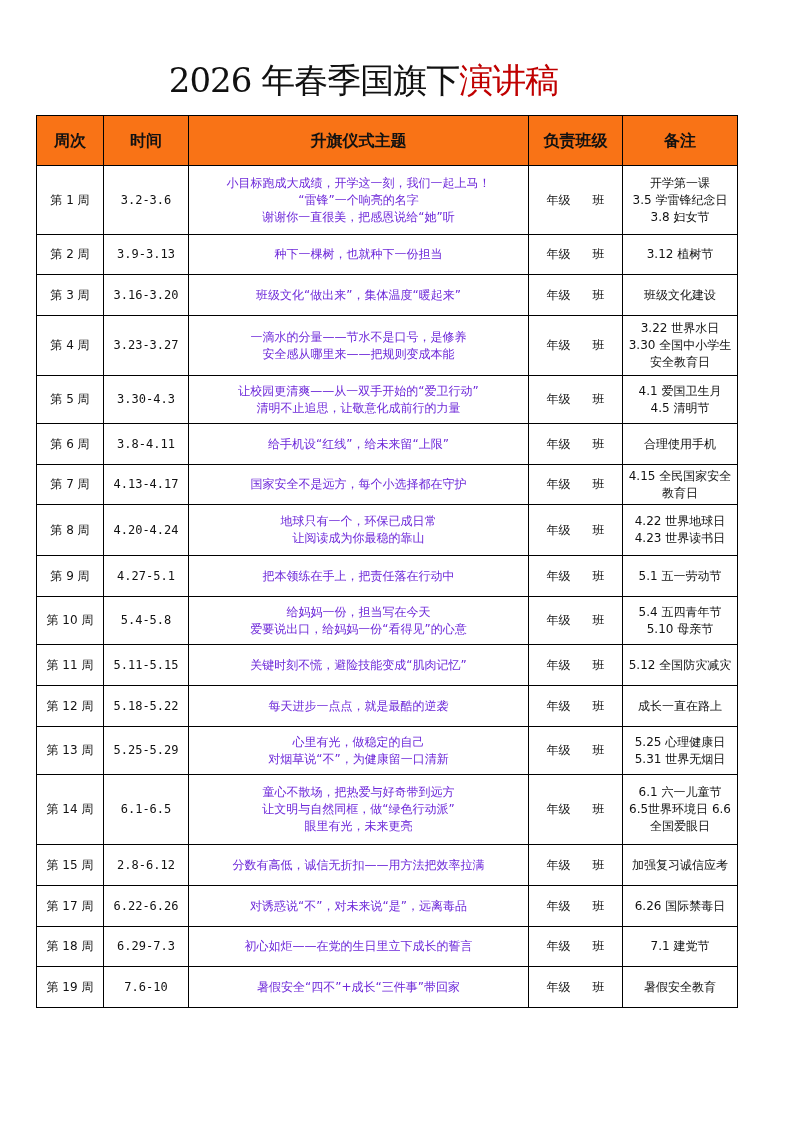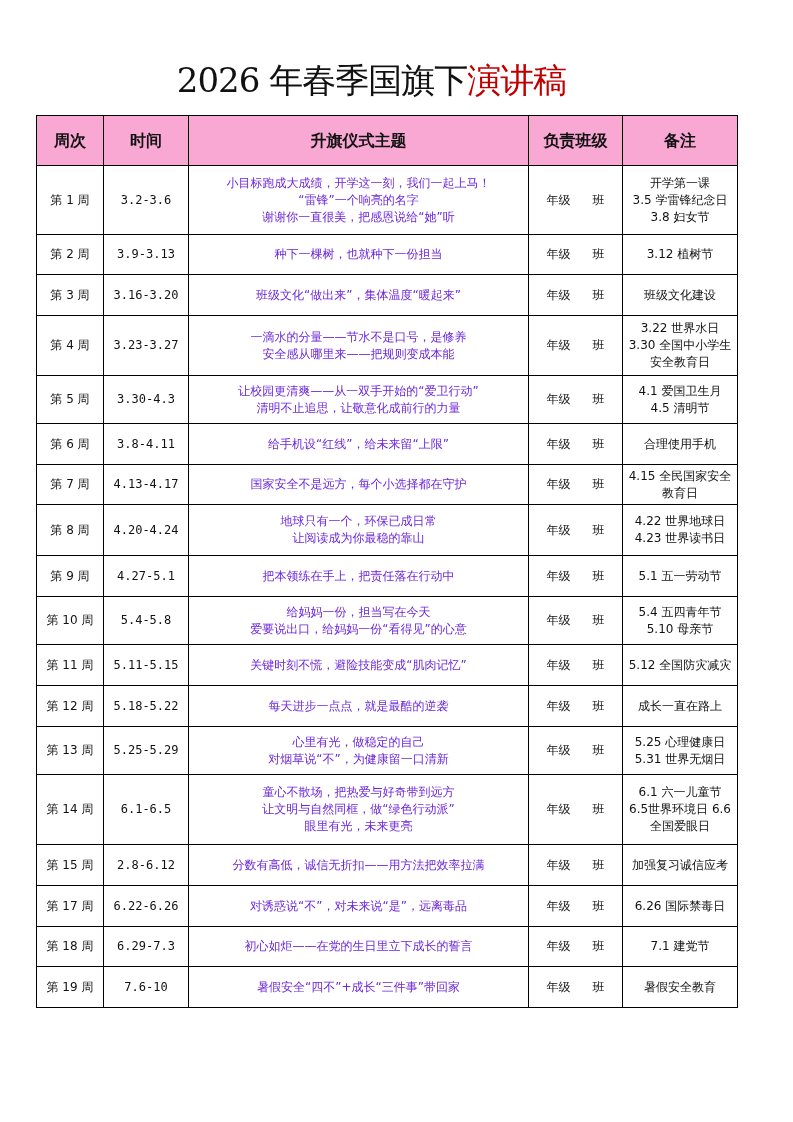--- a/index.html
+++ b/index.html
@@ -1,32 +1,32 @@
 <!DOCTYPE html>
 <html><head>
   <meta charset="utf-8">
   <style>
     html, body { margin: 0; padding: 0; background: #ffffff; }
     body { width: 793px; height: 1122px; position: relative; overflow: hidden; font-family: "DejaVu Sans", sans-serif; }
     .title {
-      position: absolute; left: 16px; top: 58px; width: 711px; text-align: center;
+      position: absolute; left: 8px; top: 58px; width: 711px; text-align: center;
       font-family: "DejaVu Serif", serif; font-size: 34px; color: #111; letter-spacing: -1px;
     }
     .title .red { color: #c00000; }
     table.sched {
       position: absolute; left: 36px; top: 115px;
       border-collapse: collapse; table-layout: fixed;
       width: 701px;
     }
     table.sched th, table.sched td {
       border: 1px solid #000; padding: 0; text-align: center; vertical-align: middle;
       font-size: 12px; line-height: 17px;
     }
     table.sched th {
-      background: #f9a8d4; font-size: 16px; font-weight: bold; color: #111; height: 49px;
+      background: #f97316; font-size: 16px; font-weight: bold; color: #111; height: 49px;
     }
     td.week { color: #111; }
     td.time { color: #111; font-family: "DejaVu Sans Mono", monospace; font-size: 11.5px; padding-top: 6px; }
     td.theme { color: #6d28d9; }
     td.theme .line { display: block; }
     td.cls { color: #111; vertical-align: top; padding-top: 4px; }
     td.cls .gap { display: inline-block; width: 22px; }
     td.note { color: #111; font-size: 11.5px; }
     td.note .line { display: block; }
   </style>

